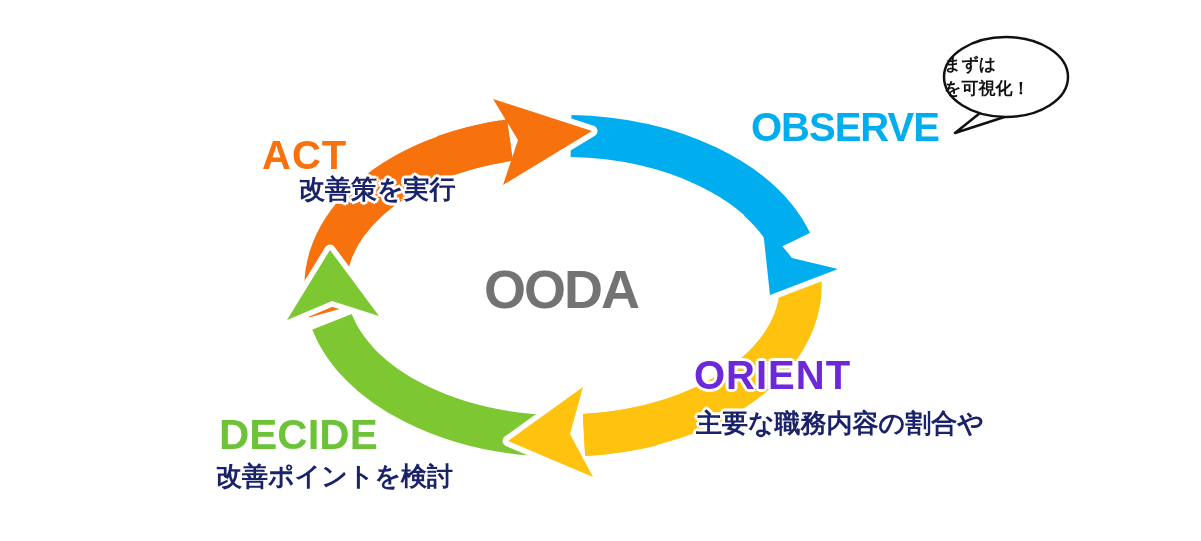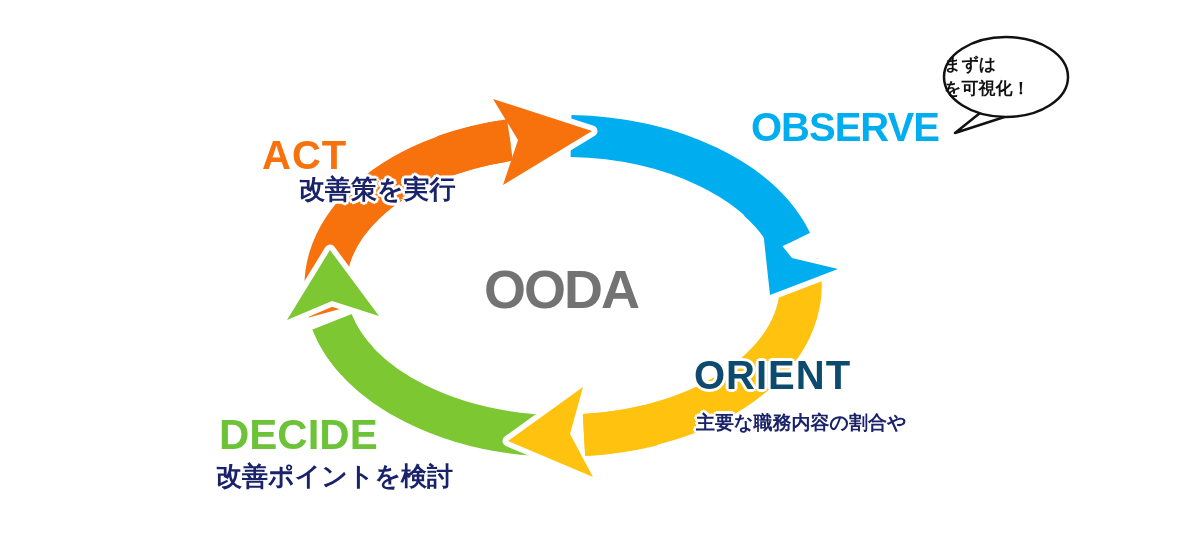--- a/index.html
+++ b/index.html
@@ -12,22 +12,22 @@
   .halo{
     text-shadow:3px 0 0 #fff,-3px 0 0 #fff,0 3px 0 #fff,0 -3px 0 #fff,
                 2px 2px 0 #fff,-2px 2px 0 #fff,2px -2px 0 #fff,-2px -2px 0 #fff;
   }
   .navy{color:#1A2369;}
   .ooda{left:484px;top:262px;font-size:54px;letter-spacing:-2px;color:#737373;}
   .act-label{left:262px;top:135px;font-size:40px;letter-spacing:1px;color:#F7710D;}
   .act-desc{left:261px;top:176px;font-size:26px;margin-left:38px;}
   .observe-label{left:751px;top:107px;font-size:40px;letter-spacing:-1px;color:#00AEEF;}
   .observe-desc{left:751px;top:153px;font-size:26px;}
-  .orient-label{left:694px;top:355px;font-size:40px;letter-spacing:1px;color:#0c4a6e;}
-  .orient-desc{left:696px;top:403px;font-size:19px;font-weight:bold;line-height:40px;white-space:nowrap;position:absolute;}
+  .orient-label{left:694px;top:355px;font-size:40px;letter-spacing:1px;color:#6d28d9;}
+  .orient-desc{left:696px;top:403px;font-size:26px;font-weight:bold;line-height:40px;white-space:nowrap;position:absolute;}
   .decide-label{left:219px;top:414px;font-size:42px;color:#6CC337;}
   .decide-desc{left:216px;top:463px;font-size:26px;}
   .bubble-text{
     position:absolute;left:944px;top:53px;width:124px;text-align:left;
     font-size:17px;font-weight:bold;color:#111;line-height:24px;
   }
 </style>
 </head>
 <body>
 

